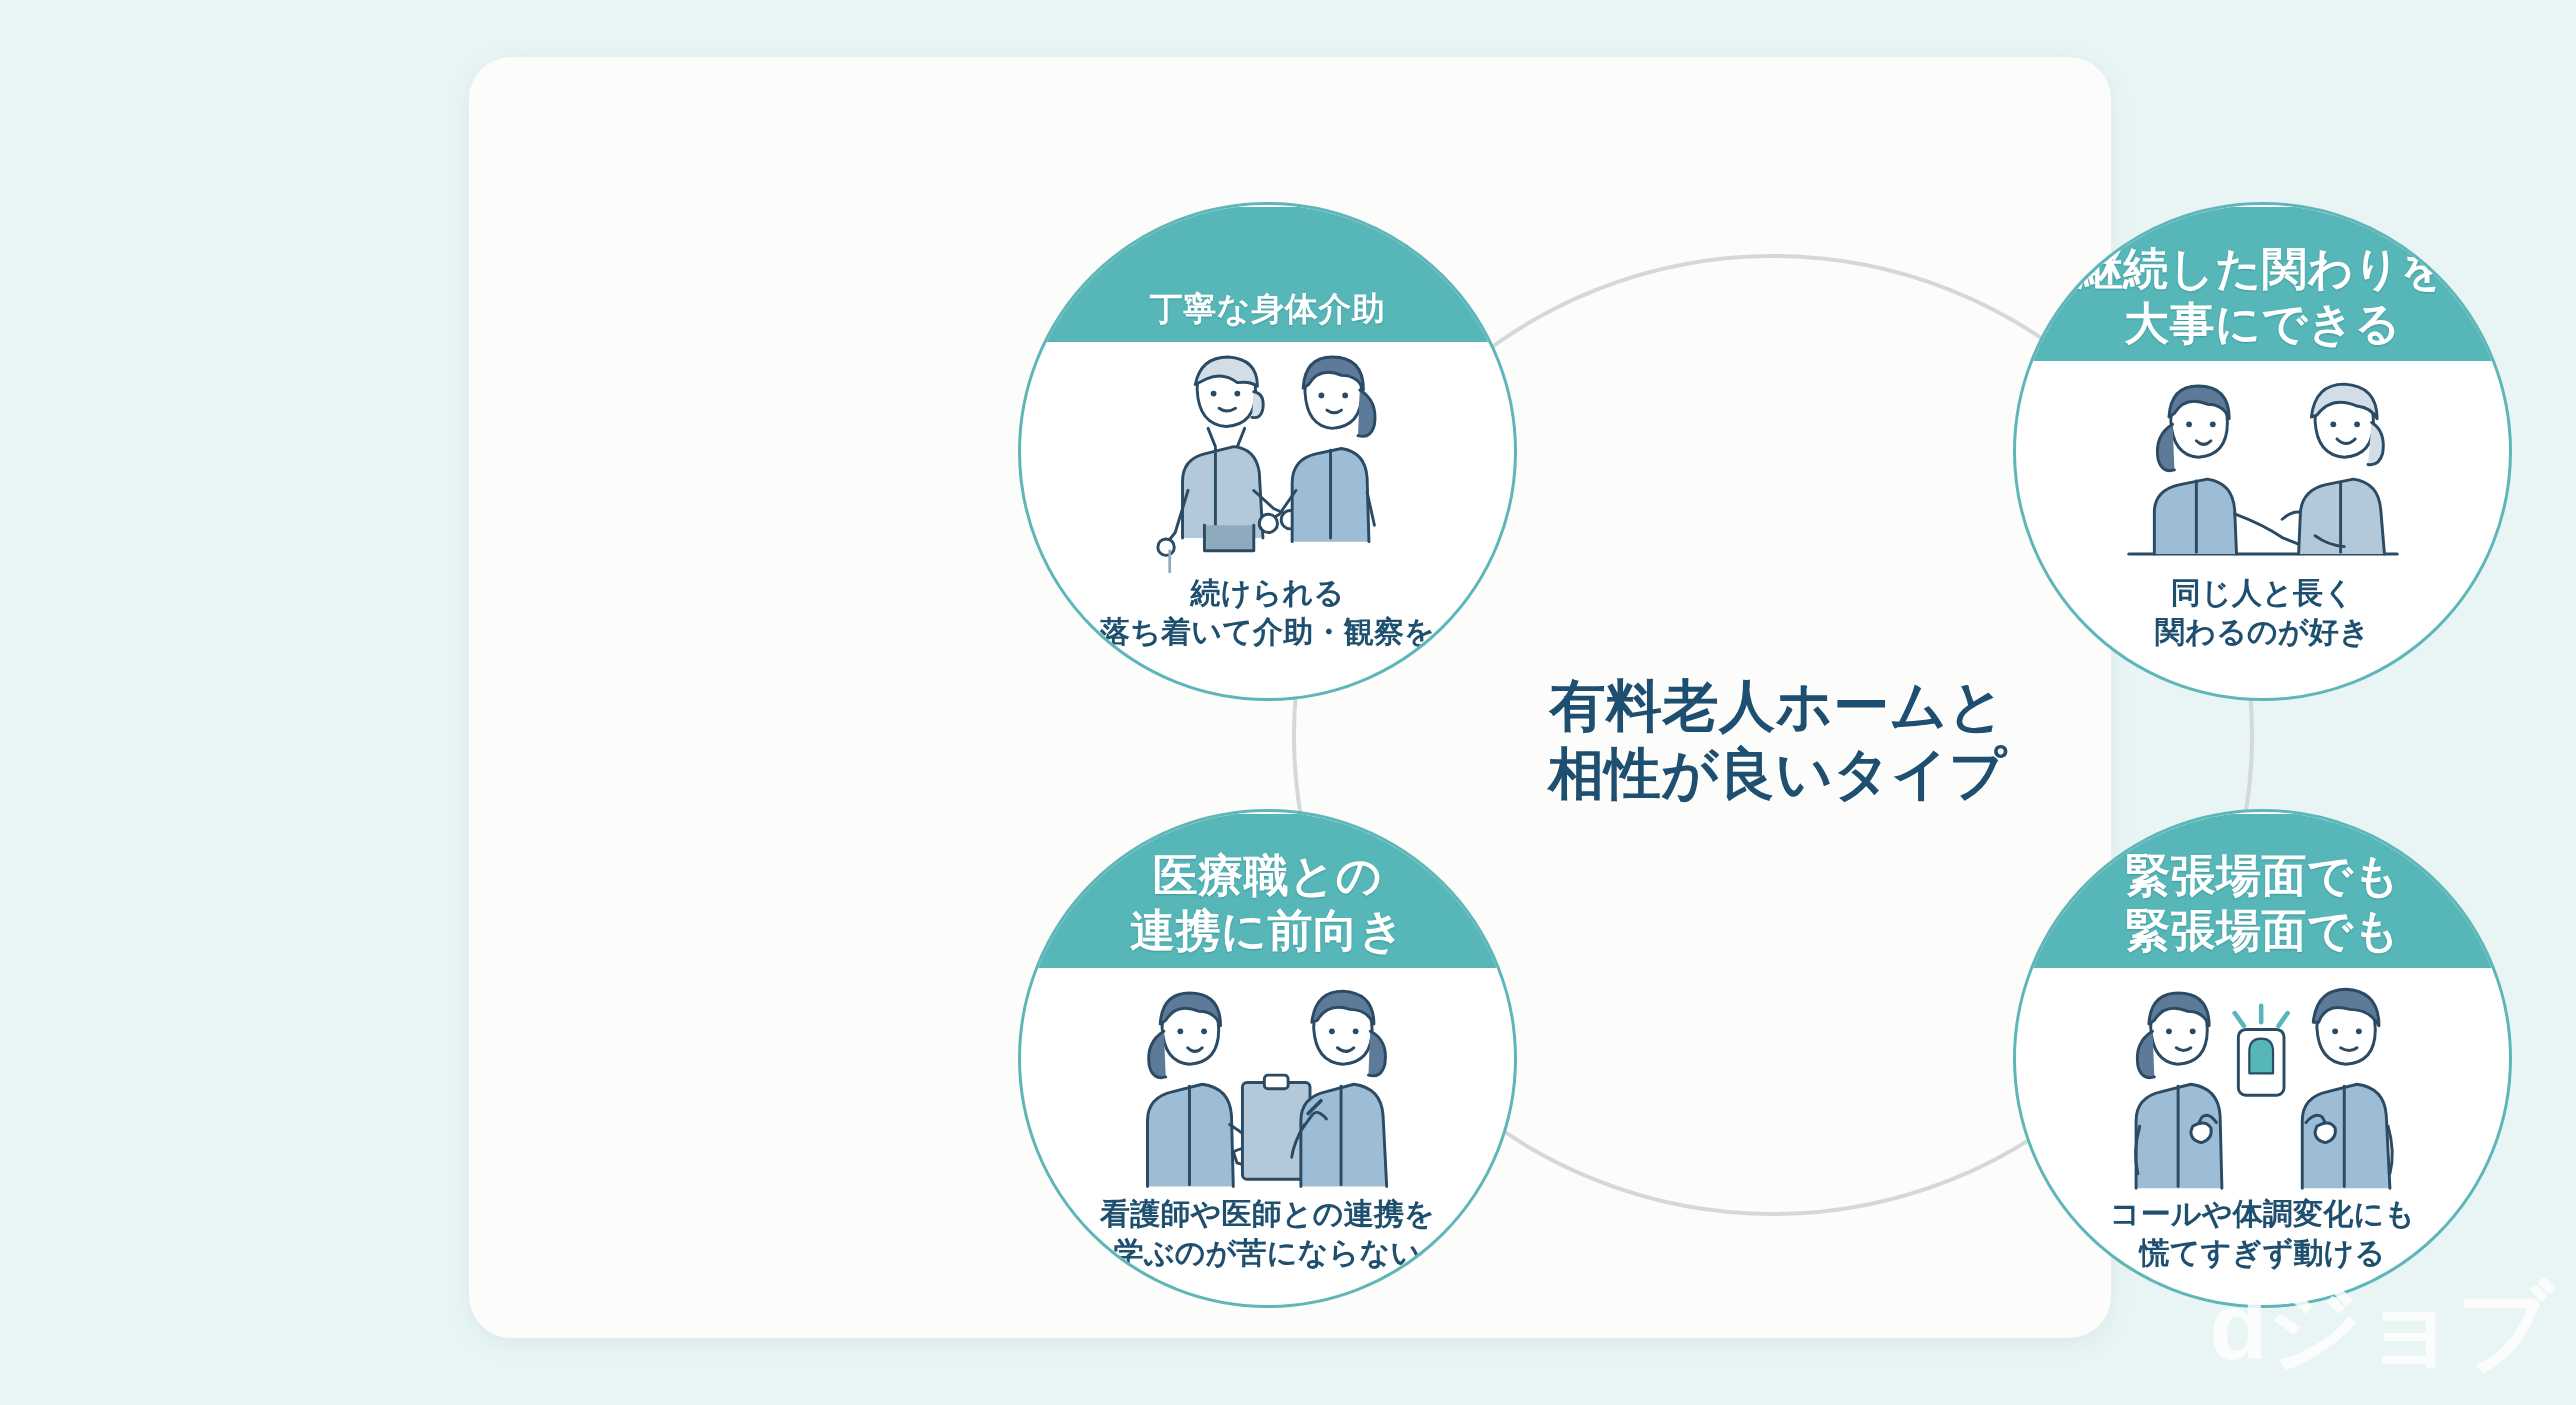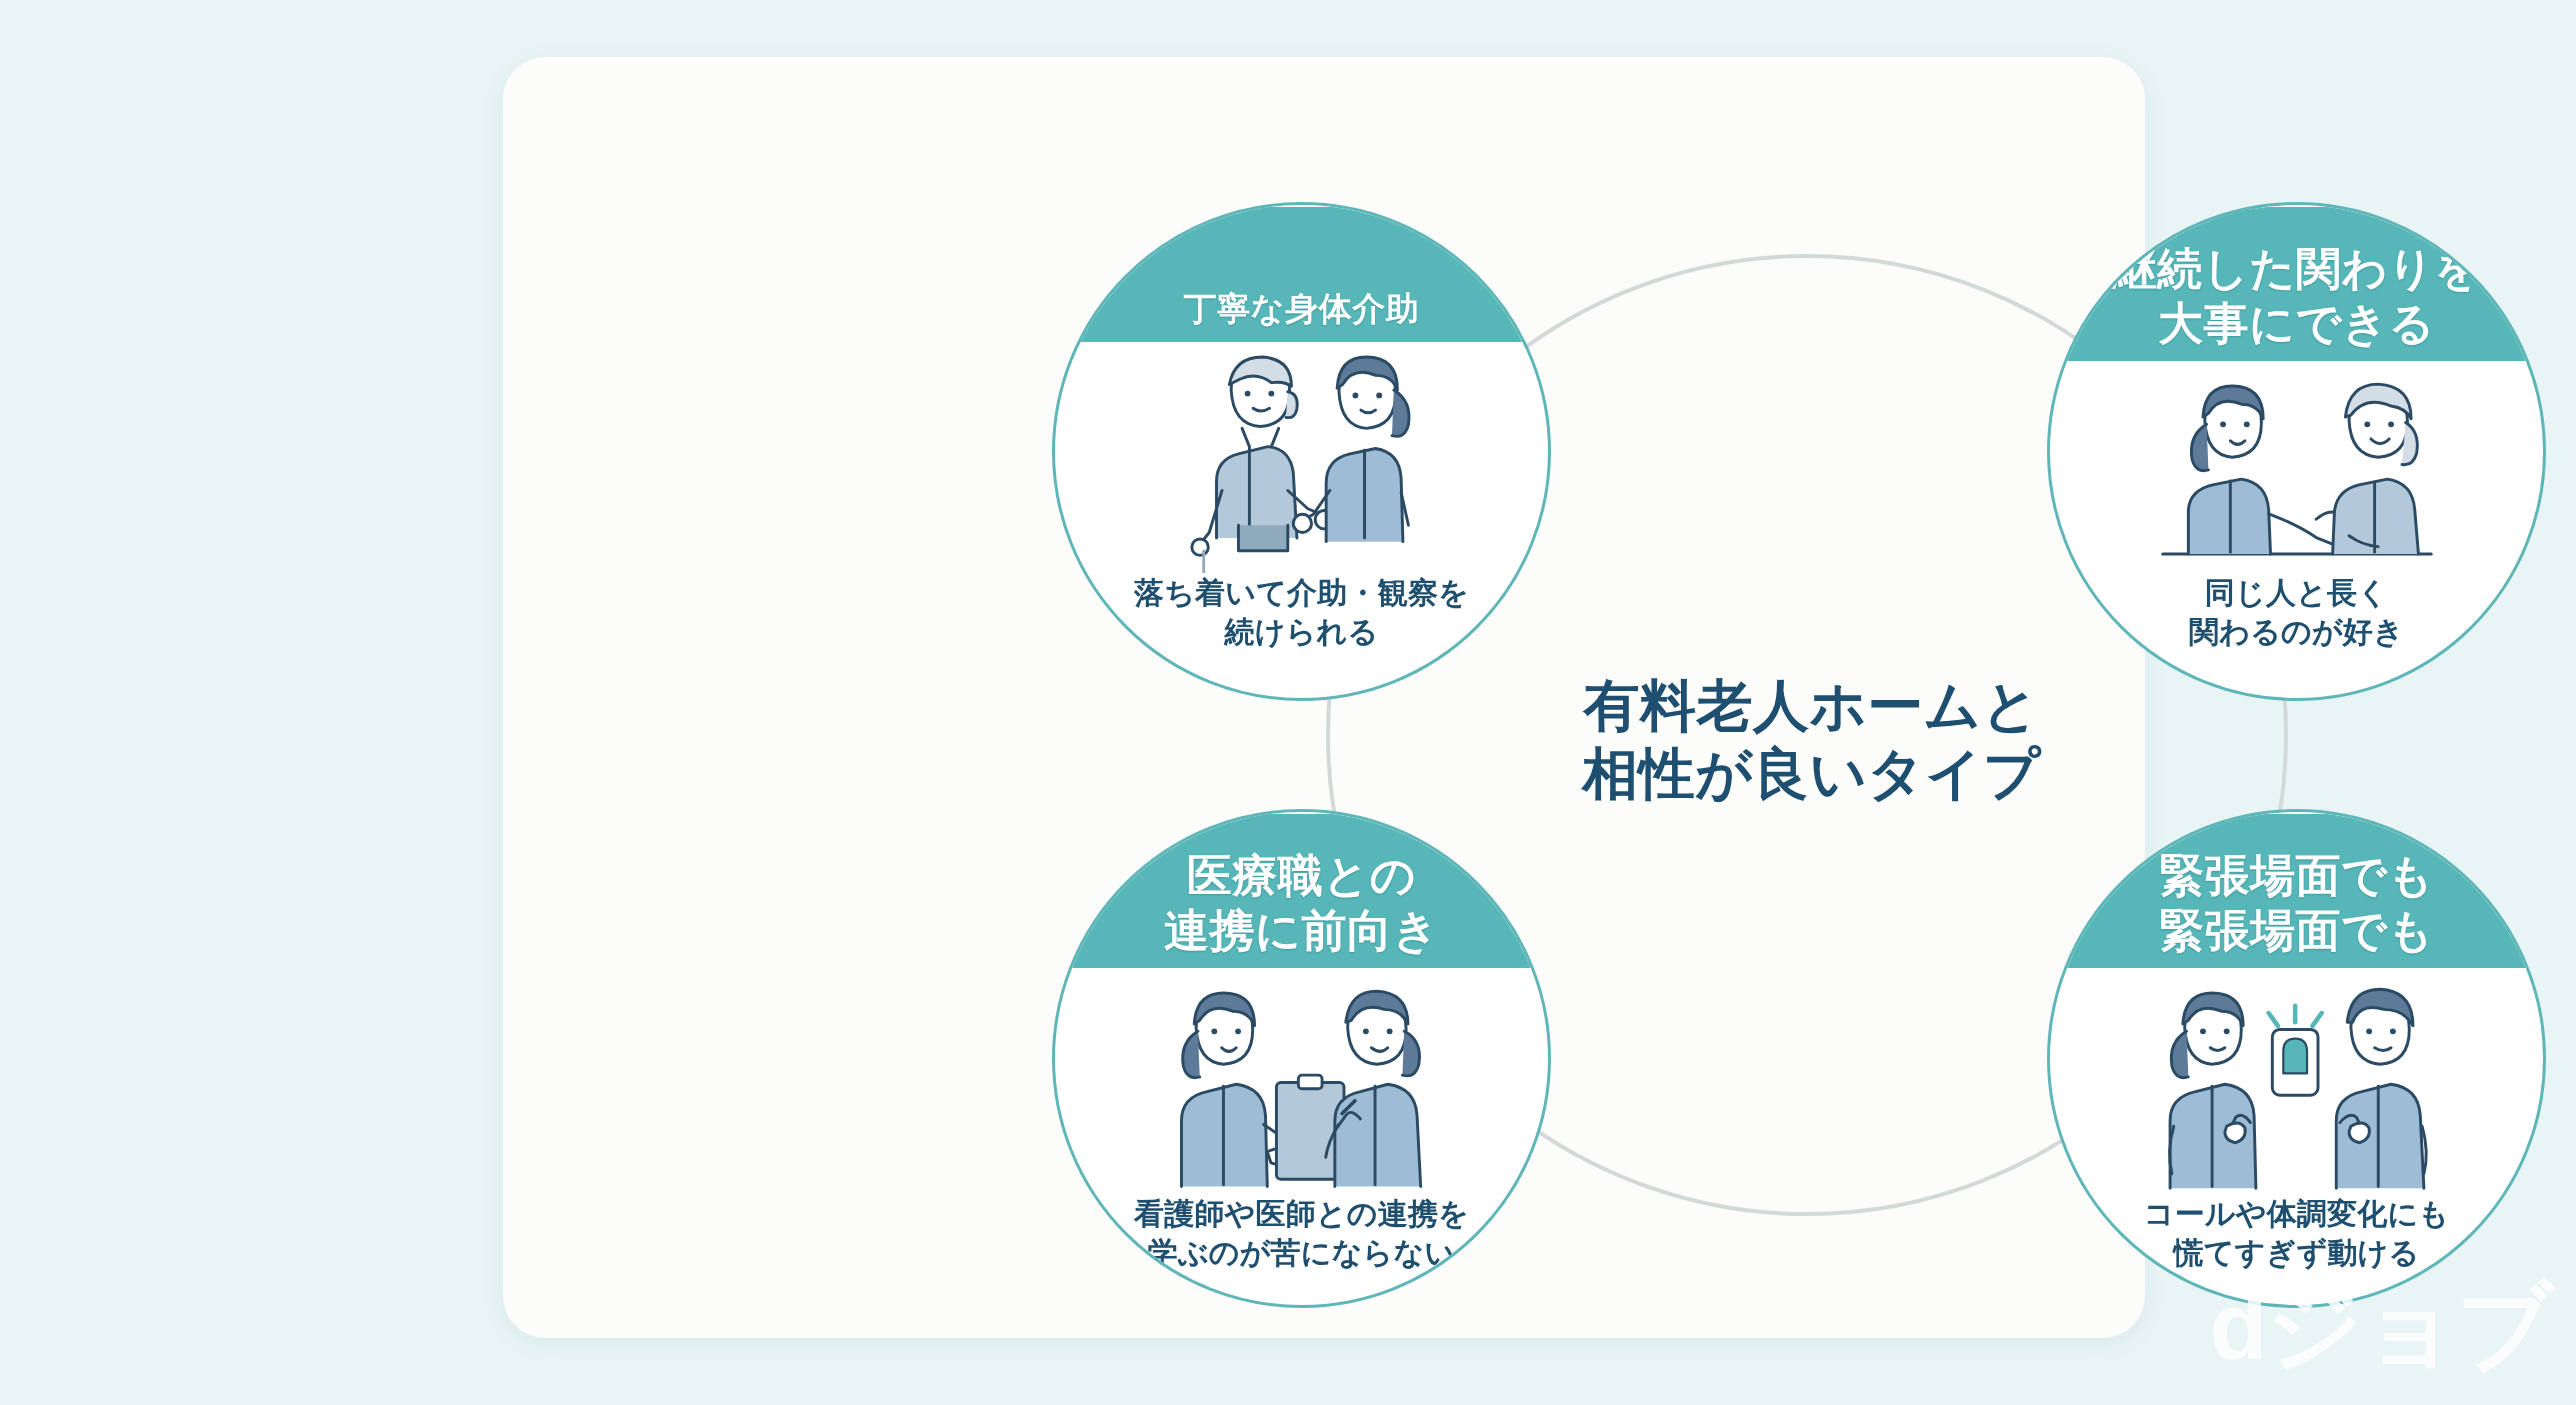--- a/index.html
+++ b/index.html
@@ -12,21 +12,20 @@
     height: 1405px;
     font-family: "Liberation Sans", "DejaVu Sans", sans-serif;
     overflow: hidden;
     position: relative;
   }
 
   #stage {
     position: absolute;
     inset: 0;
     background: #e9f5f5;
-    margin-left: 34px;
   }
 
   
   #card {
     position: absolute;
     left: 469px;
     top: 57px;
     width: 1642px;
     height: 1281px;
     background: #fcfcfa;
@@ -210,22 +209,22 @@
 
           <path d="M186 52 Q186 20 216 20 Q248 20 248 54 Q248 90 216 92 Q188 90 186 52 Z" fill="#ffffff"></path>
           <path d="M184 48 Q186 14 216 14 Q250 14 250 50 Q244 34 226 34 Q202 24 190 44 Z" fill="#5d7b99"></path>
           <path d="M246 50 Q266 62 262 88 Q258 104 244 100" fill="#5d7b99"></path>
           <circle cx="204" cy="56" r="3.2" fill="#2b4a63" stroke="none"></circle>
           <circle cx="230" cy="56" r="3.2" fill="#2b4a63" stroke="none"></circle>
           <path d="M210 72 Q218 78 226 72" fill="none"></path>
         </svg>
       </div>
       <div class="caption">
+        <span class="cl">続けられる</span>
         <span class="cl">落ち着いて介助・観察を</span>
-        <span class="cl">続けられる</span>
       </div>
     </div>
 
     <div class="node node-2">
       <div class="band two-line">
         <span>
           <span class="bl">継続した関わりを</span>
           <span class="bl">大事にできる</span>
         </span>
       </div>

